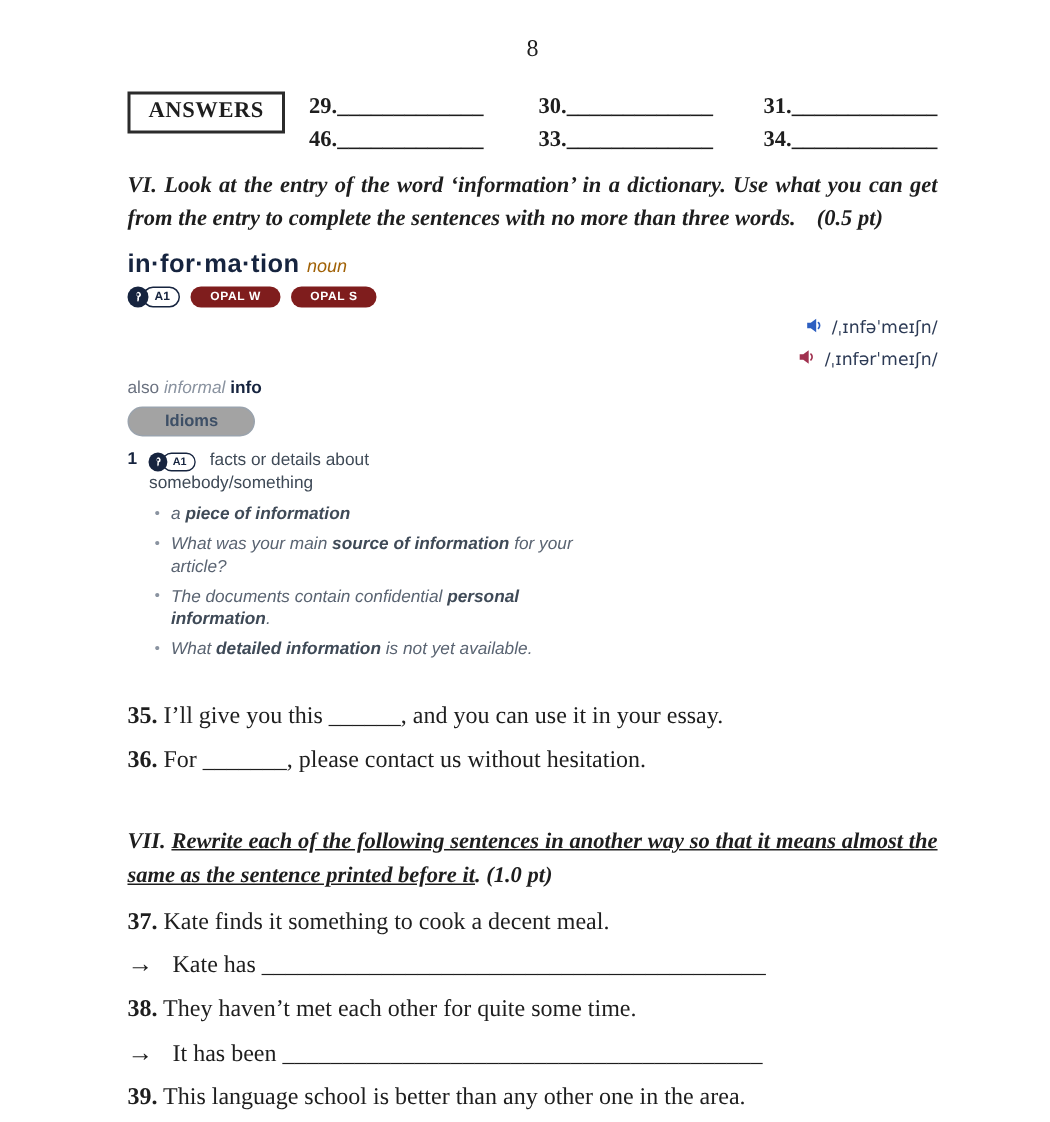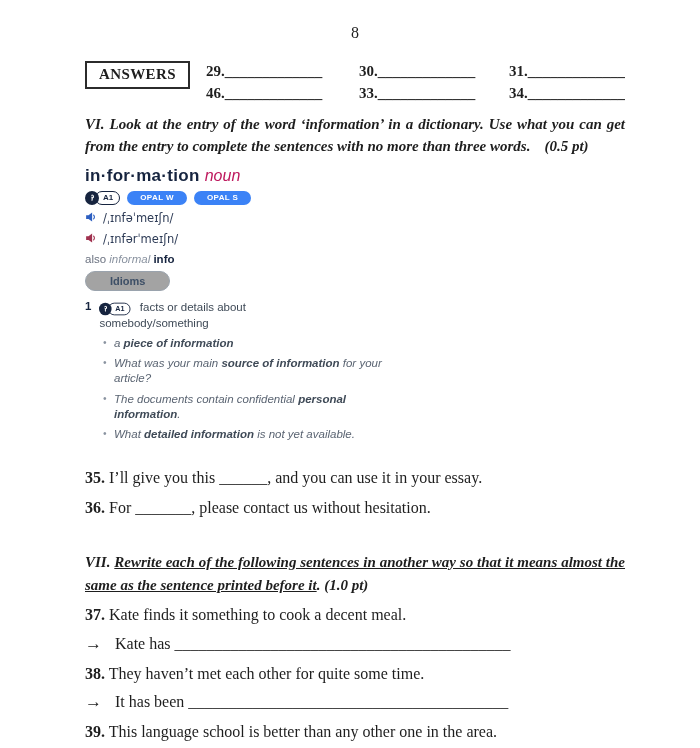--- a/index.html
+++ b/index.html
@@ -32,38 +32,38 @@
   .points { margin-left: 14px; }
   .vii-heading {
     margin: 30px 0 0; font-weight: bold; font-style: italic; font-size: 15px;
     line-height: 1.55; text-align: justify;
   }
   .underlined { text-decoration: underline; }
 
   
   .dict { margin-top: 8px; font-family: "Liberation Sans", sans-serif; }
   .hw { font-size: 17px; font-weight: 800; color: #16243f; letter-spacing: .3px; }
-  .pos { font-style: italic; color: #be185d; font-size: 16px; margin-left: 5px; }
+  .pos { font-style: italic; color: #a16207; font-size: 12px; margin-left: 5px; }
   .badge-row { display: flex; align-items: center; gap: 7px; margin-top: 5px; }
   .keybadge { display: inline-flex; align-items: center; }
   .keycircle {
     width: 14px; height: 14px; border-radius: 50%; background: #16243f;
     display: inline-flex; align-items: center; justify-content: center; z-index: 2;
   }
   .levelpill {
     border: 1px solid #16243f; color: #16243f; border-radius: 9px; background: #fff;
     font-size: 8px; font-weight: bold; padding: 1px 6px 1px 7px; margin-left: -4px; line-height: 10px;
   }
   .opal {
-    background: #3b82f6; color: #fff; font-size: 8px; font-weight: bold;
+    background: #7f1d1d; color: #fff; font-size: 8px; font-weight: bold;
     border-radius: 9px; padding: 3px 13px; letter-spacing: .4px; line-height: 8px;
   }
   .pron-line {
     display: flex; align-items: center; gap: 6px; margin-top: 6px;
-    font-family: "DejaVu Sans", sans-serif; font-size: 11.5px; color: #2c3a55;
+    font-family: "DejaVu Sans", sans-serif; font-size: 11.5px; color: #2c3a55; justify-content: flex-end;
   }
   .spk-uk { color: #2d5fc1; } .spk-us { color: #a0314f; }
   .also-line { margin-top: 6px; font-size: 11.5px; color: #6b7280; }
   .also-informal { font-style: italic; color: #8a93a0; }
   .also-word { font-weight: bold; color: #16243f; }
   .grammar { margin-top: 5px; font-size: 11.5px; color: #6b7280; }
   .idioms-pill {
     display: inline-block; margin-top: 6px; border: 1px solid #9aa3ad; background: #a3a3a3;
     border-radius: 12px; padding: 3px 24px; font-size: 11px; font-weight: bold; color: #3d4f66;
     cursor: pointer;

